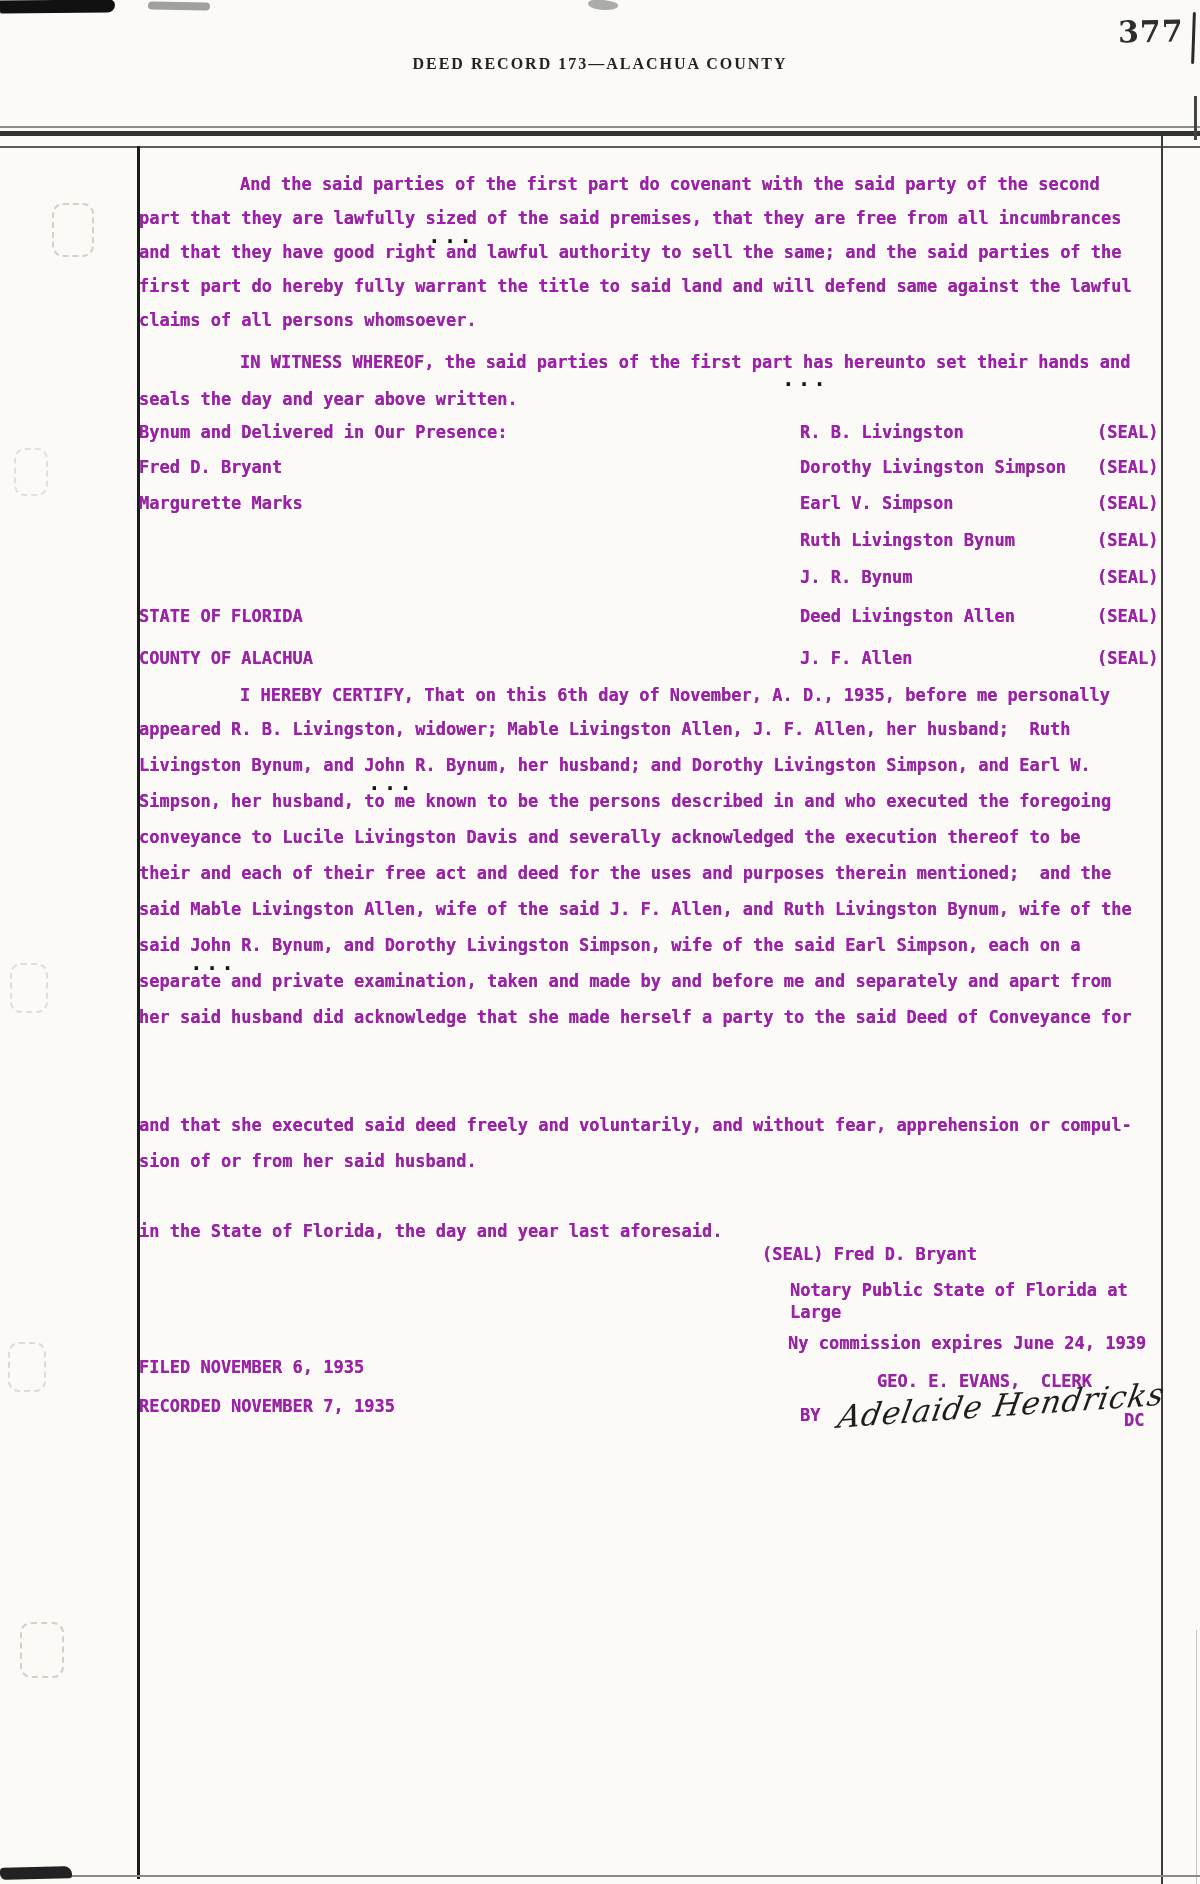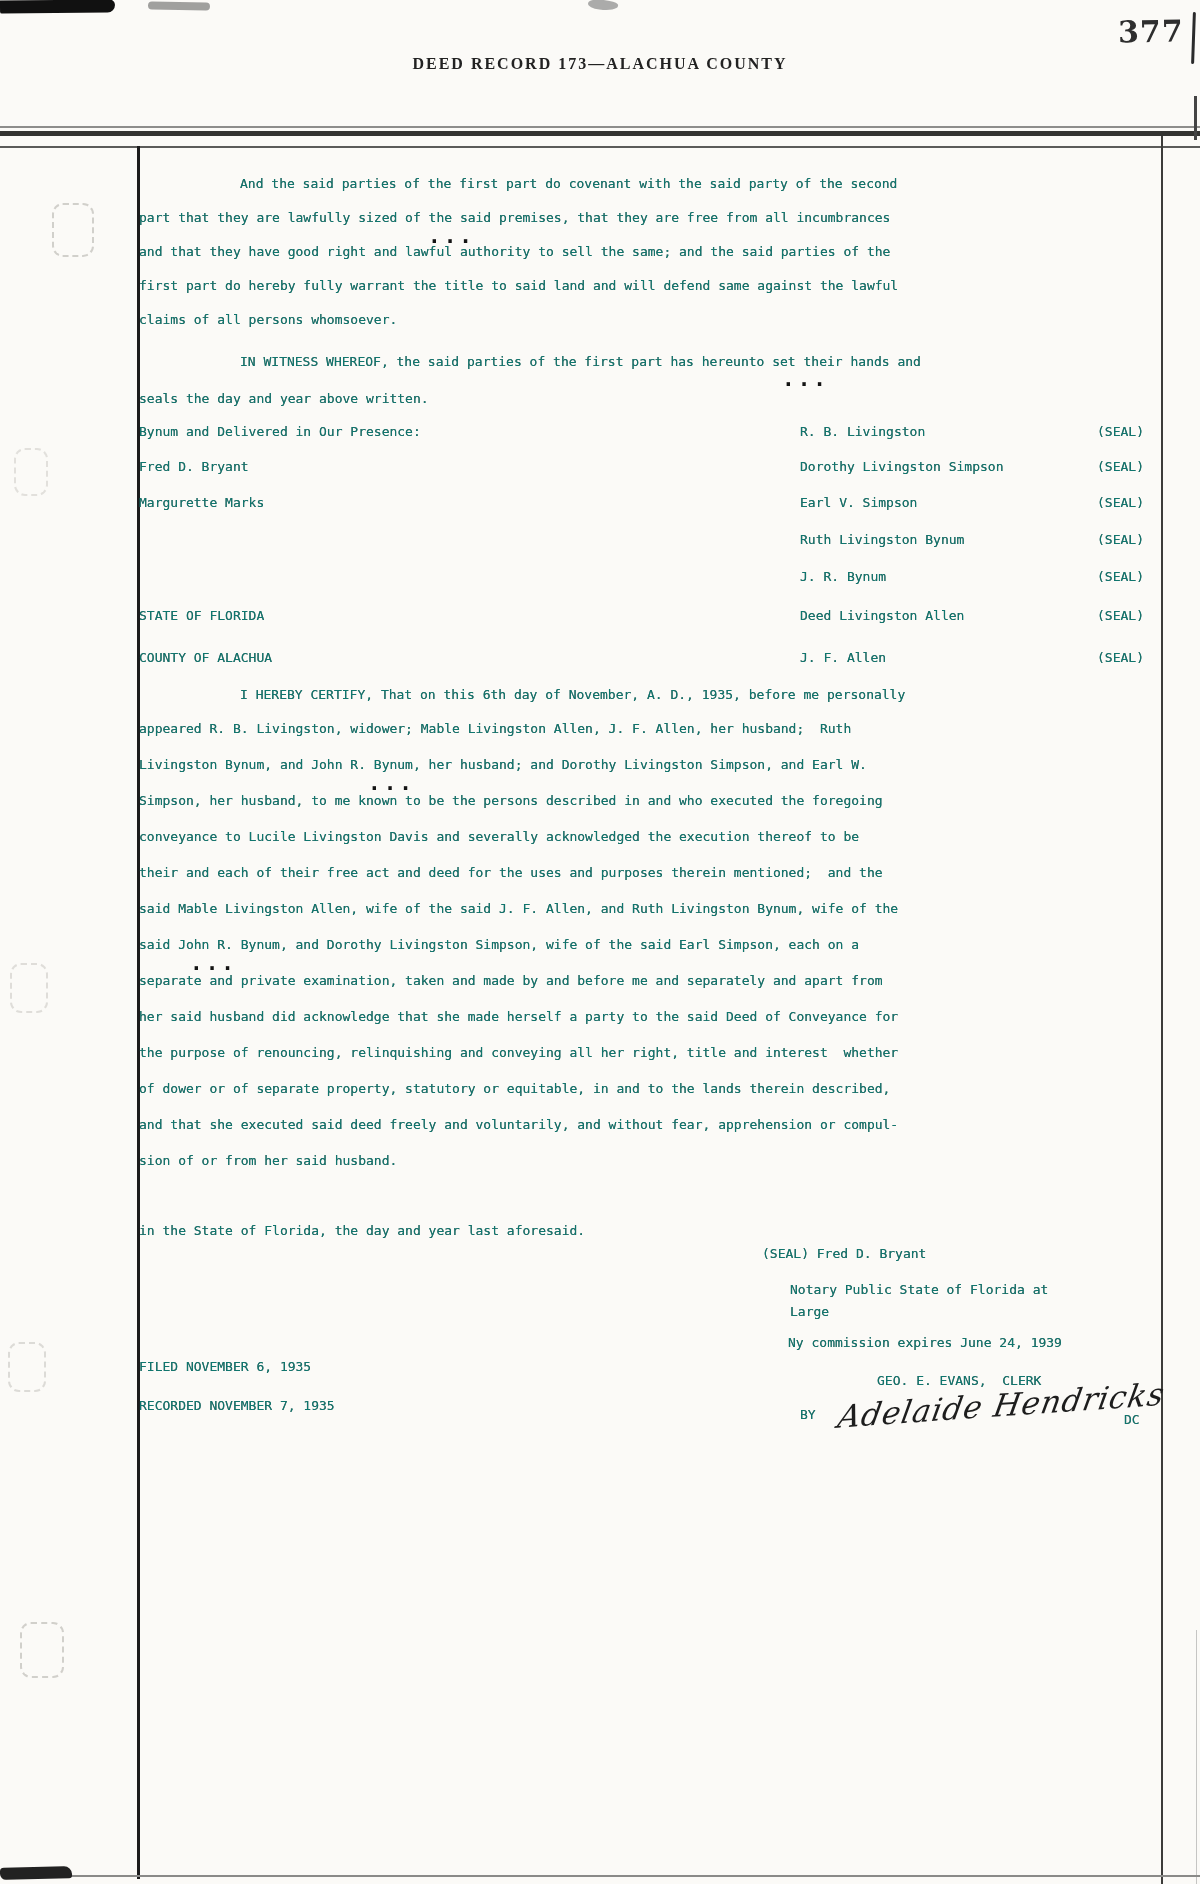--- a/index.html
+++ b/index.html
@@ -4,22 +4,23 @@
 <style>
   html,body{margin:0;padding:0;background:#e8e8e6;}
   #page{
     position:relative;width:1200px;height:1884px;margin:0 auto;
     background:#fbfaf7;overflow:hidden;
     font-family:"DejaVu Sans Mono",monospace;
   }
   
   .t{
     position:absolute;font-family:"DejaVu Sans Mono",monospace;
-    font-size:13px;line-height:22px;color:#0f766e;white-space:pre;
+    font-size:17px;line-height:22px;color:#a21caf;white-space:pre;
     text-shadow:0 0 .5px rgba(25,25,25,.65);
+    font-weight:bold;
   }
   .lm{left:139px;}     
   .ind{left:240px;}    
   .sig-name{left:800px;}
   .seal{left:1097px;}
   
   .hdr{
     position:absolute;top:55px;left:0;width:1200px;text-align:center;
     font-family:"Liberation Serif","DejaVu Serif",serif;font-weight:bold;
     font-size:16px;letter-spacing:2px;color:#222;
@@ -126,22 +127,20 @@
   <div class="t lm" style="top:754px;">Livingston Bynum, and John R. Bynum, her husband; and Dorothy Livingston Simpson, and Earl W.</div>
   <div class="dots" style="left:368px;top:778px;">...</div>
   <div class="t lm" style="top:790px;">Simpson, her husband, to me known to be the persons described in and who executed the foregoing</div>
   <div class="t lm" style="top:826px;">conveyance to Lucile Livingston Davis and severally acknowledged the execution thereof to be</div>
   <div class="t lm" style="top:862px;">their and each of their free act and deed for the uses and purposes therein mentioned;  and the</div>
   <div class="t lm" style="top:898px;">said Mable Livingston Allen, wife of the said J. F. Allen, and Ruth Livingston Bynum, wife of the</div>
   <div class="t lm" style="top:934px;">said John R. Bynum, and Dorothy Livingston Simpson, wife of the said Earl Simpson, each on a</div>
   <div class="dots" style="left:190px;top:958px;">...</div>
   <div class="t lm" style="top:970px;">separate and private examination, taken and made by and before me and separately and apart from</div>
   <div class="t lm" style="top:1006px;">her said husband did acknowledge that she made herself a party to the said Deed of Conveyance for</div>
-  <div class="t lm" style="top:1042px;">the purpose of renouncing, relinquishing and conveying all her right, title and interest  whether</div>
-  <div class="t lm" style="top:1078px;">of dower or of separate property, statutory or equitable, in and to the lands therein described,</div>
   <div class="t lm" style="top:1114px;">and that she executed said deed freely and voluntarily, and without fear, apprehension or compul-</div>
   <div class="t lm" style="top:1150px;">sion of or from her said husband.</div>
 
   <div class="t lm" style="top:1206px;margin-top:14px;">in the State of Florida, the day and year last aforesaid.</div>
 
   <div class="t" style="left:762px;top:1243px;">(SEAL) Fred D. Bryant</div>
   <div class="t" style="left:790px;top:1279px;">Notary Public State of Florida at</div>
   <div class="t" style="left:790px;top:1301px;">Large</div>
   <div class="t" style="left:788px;top:1332px;">Ny commission expires June 24, 1939</div>
 

